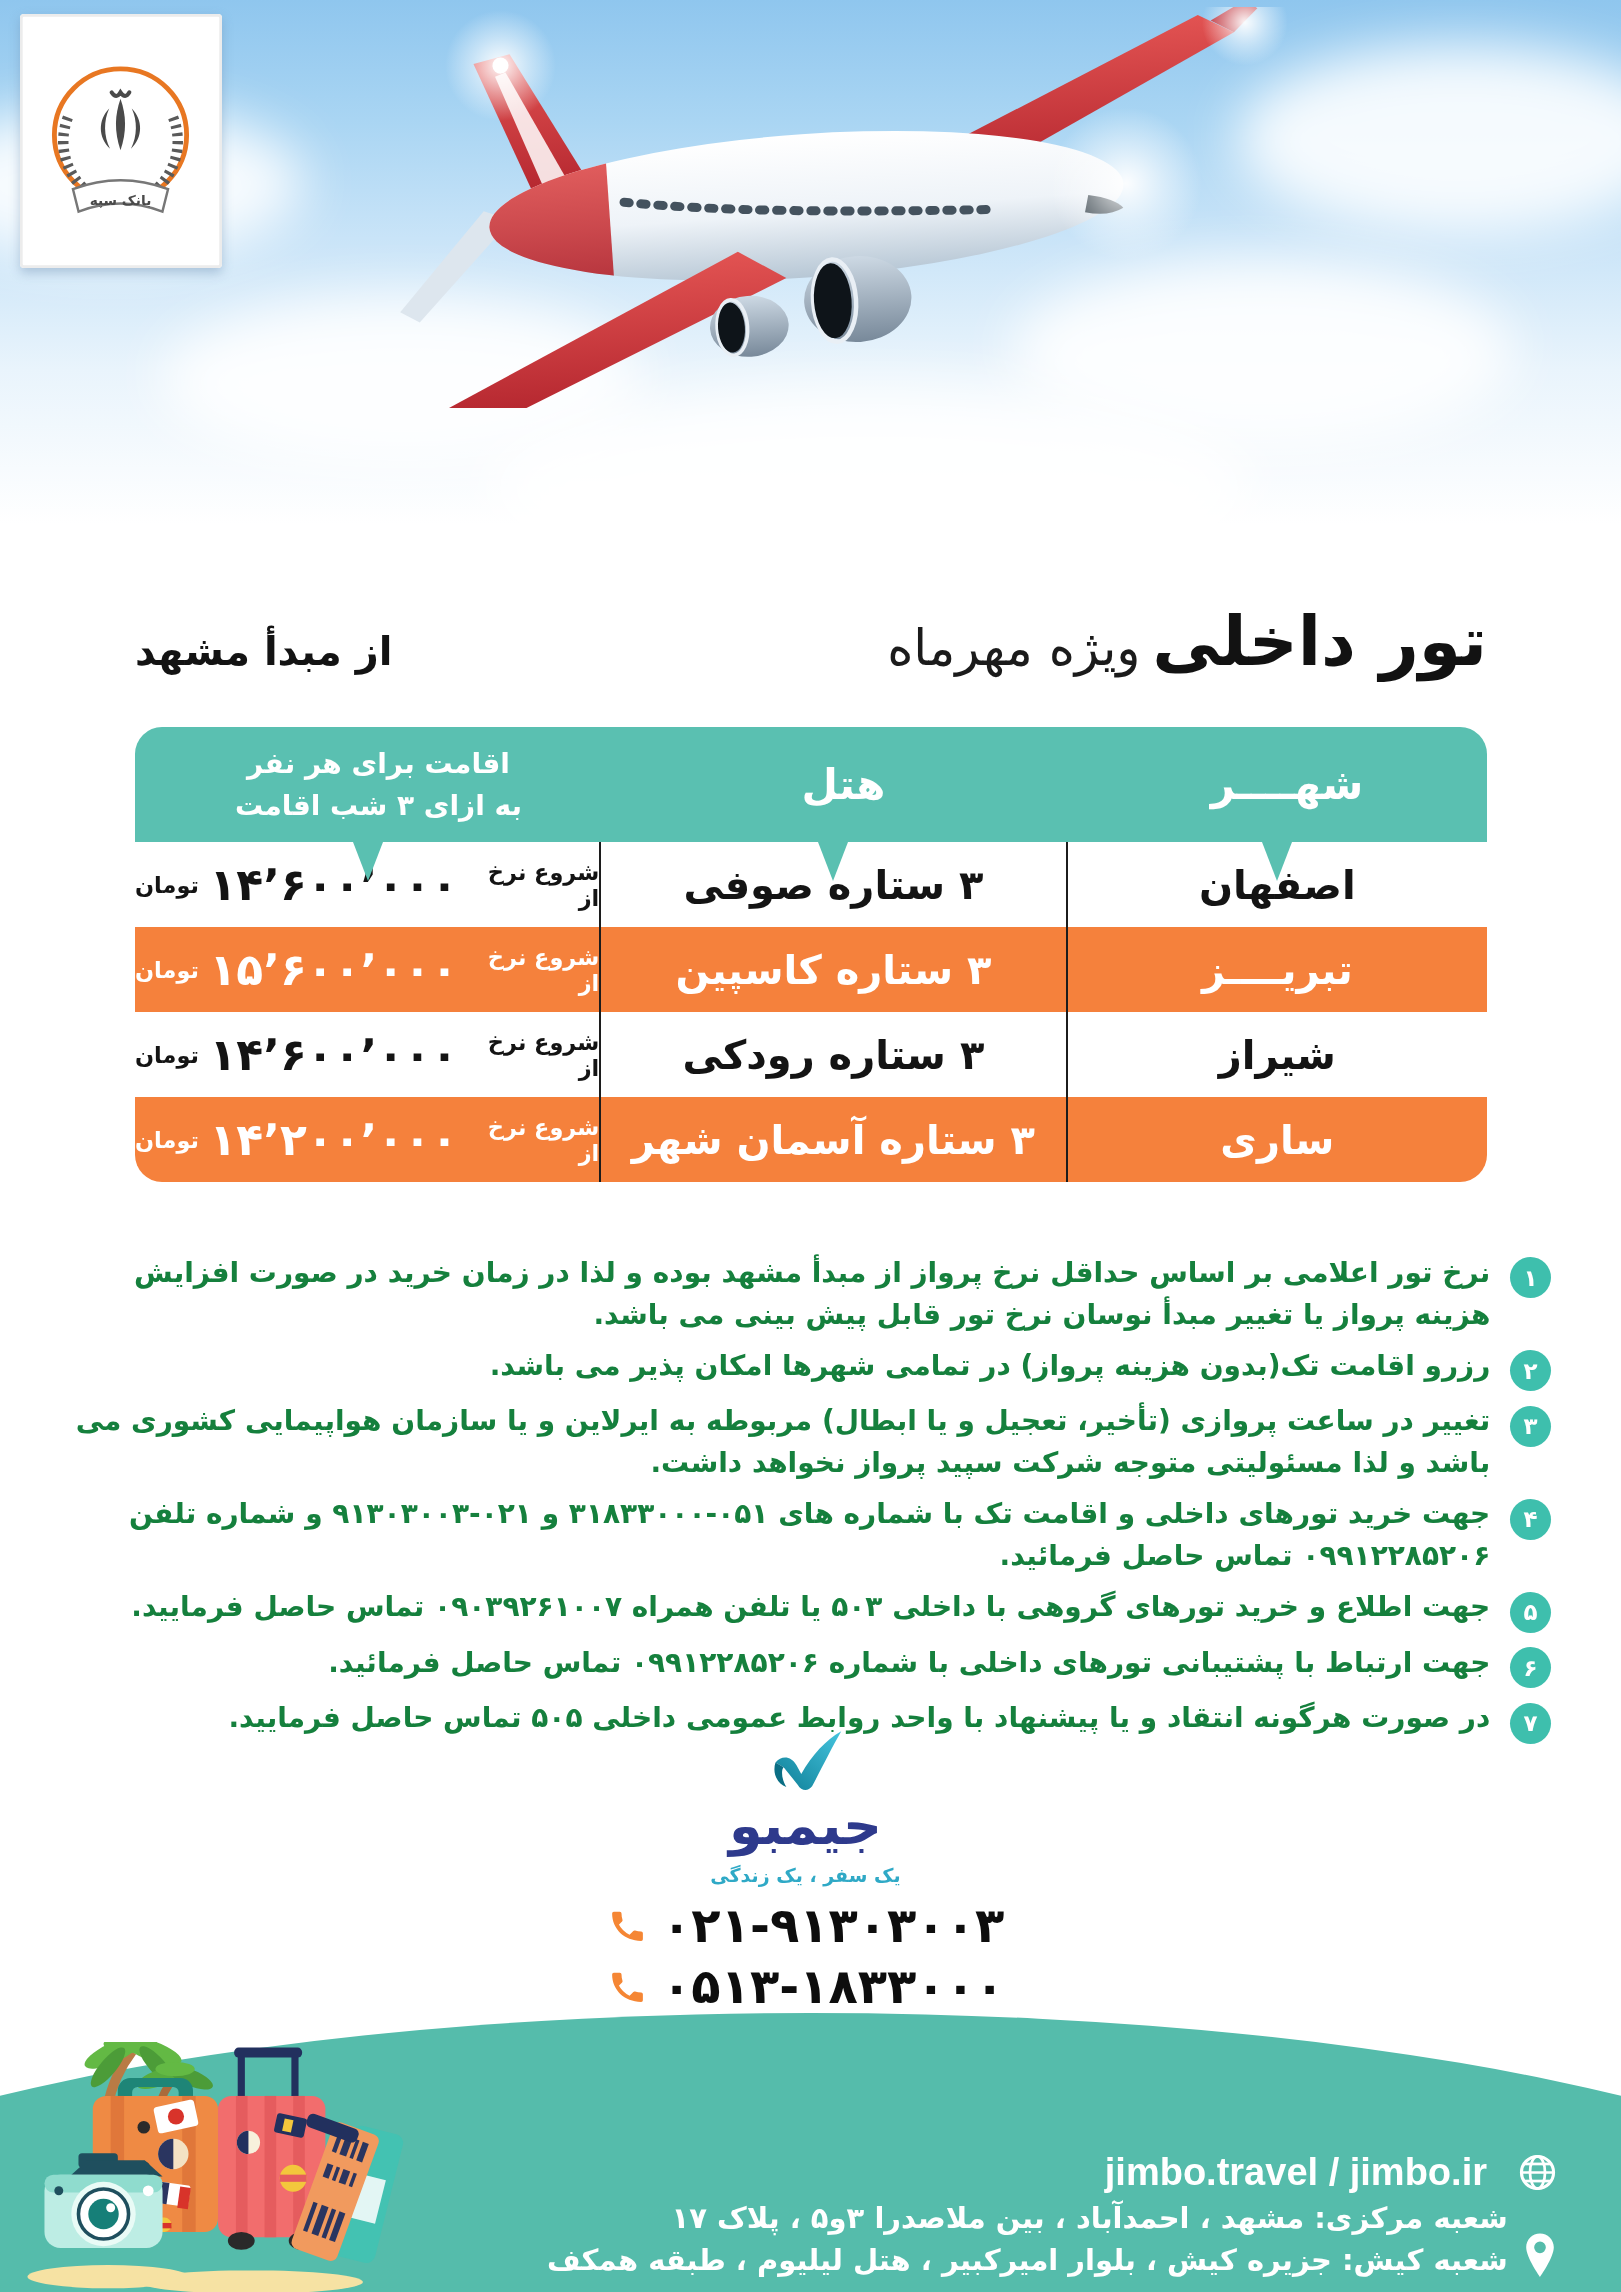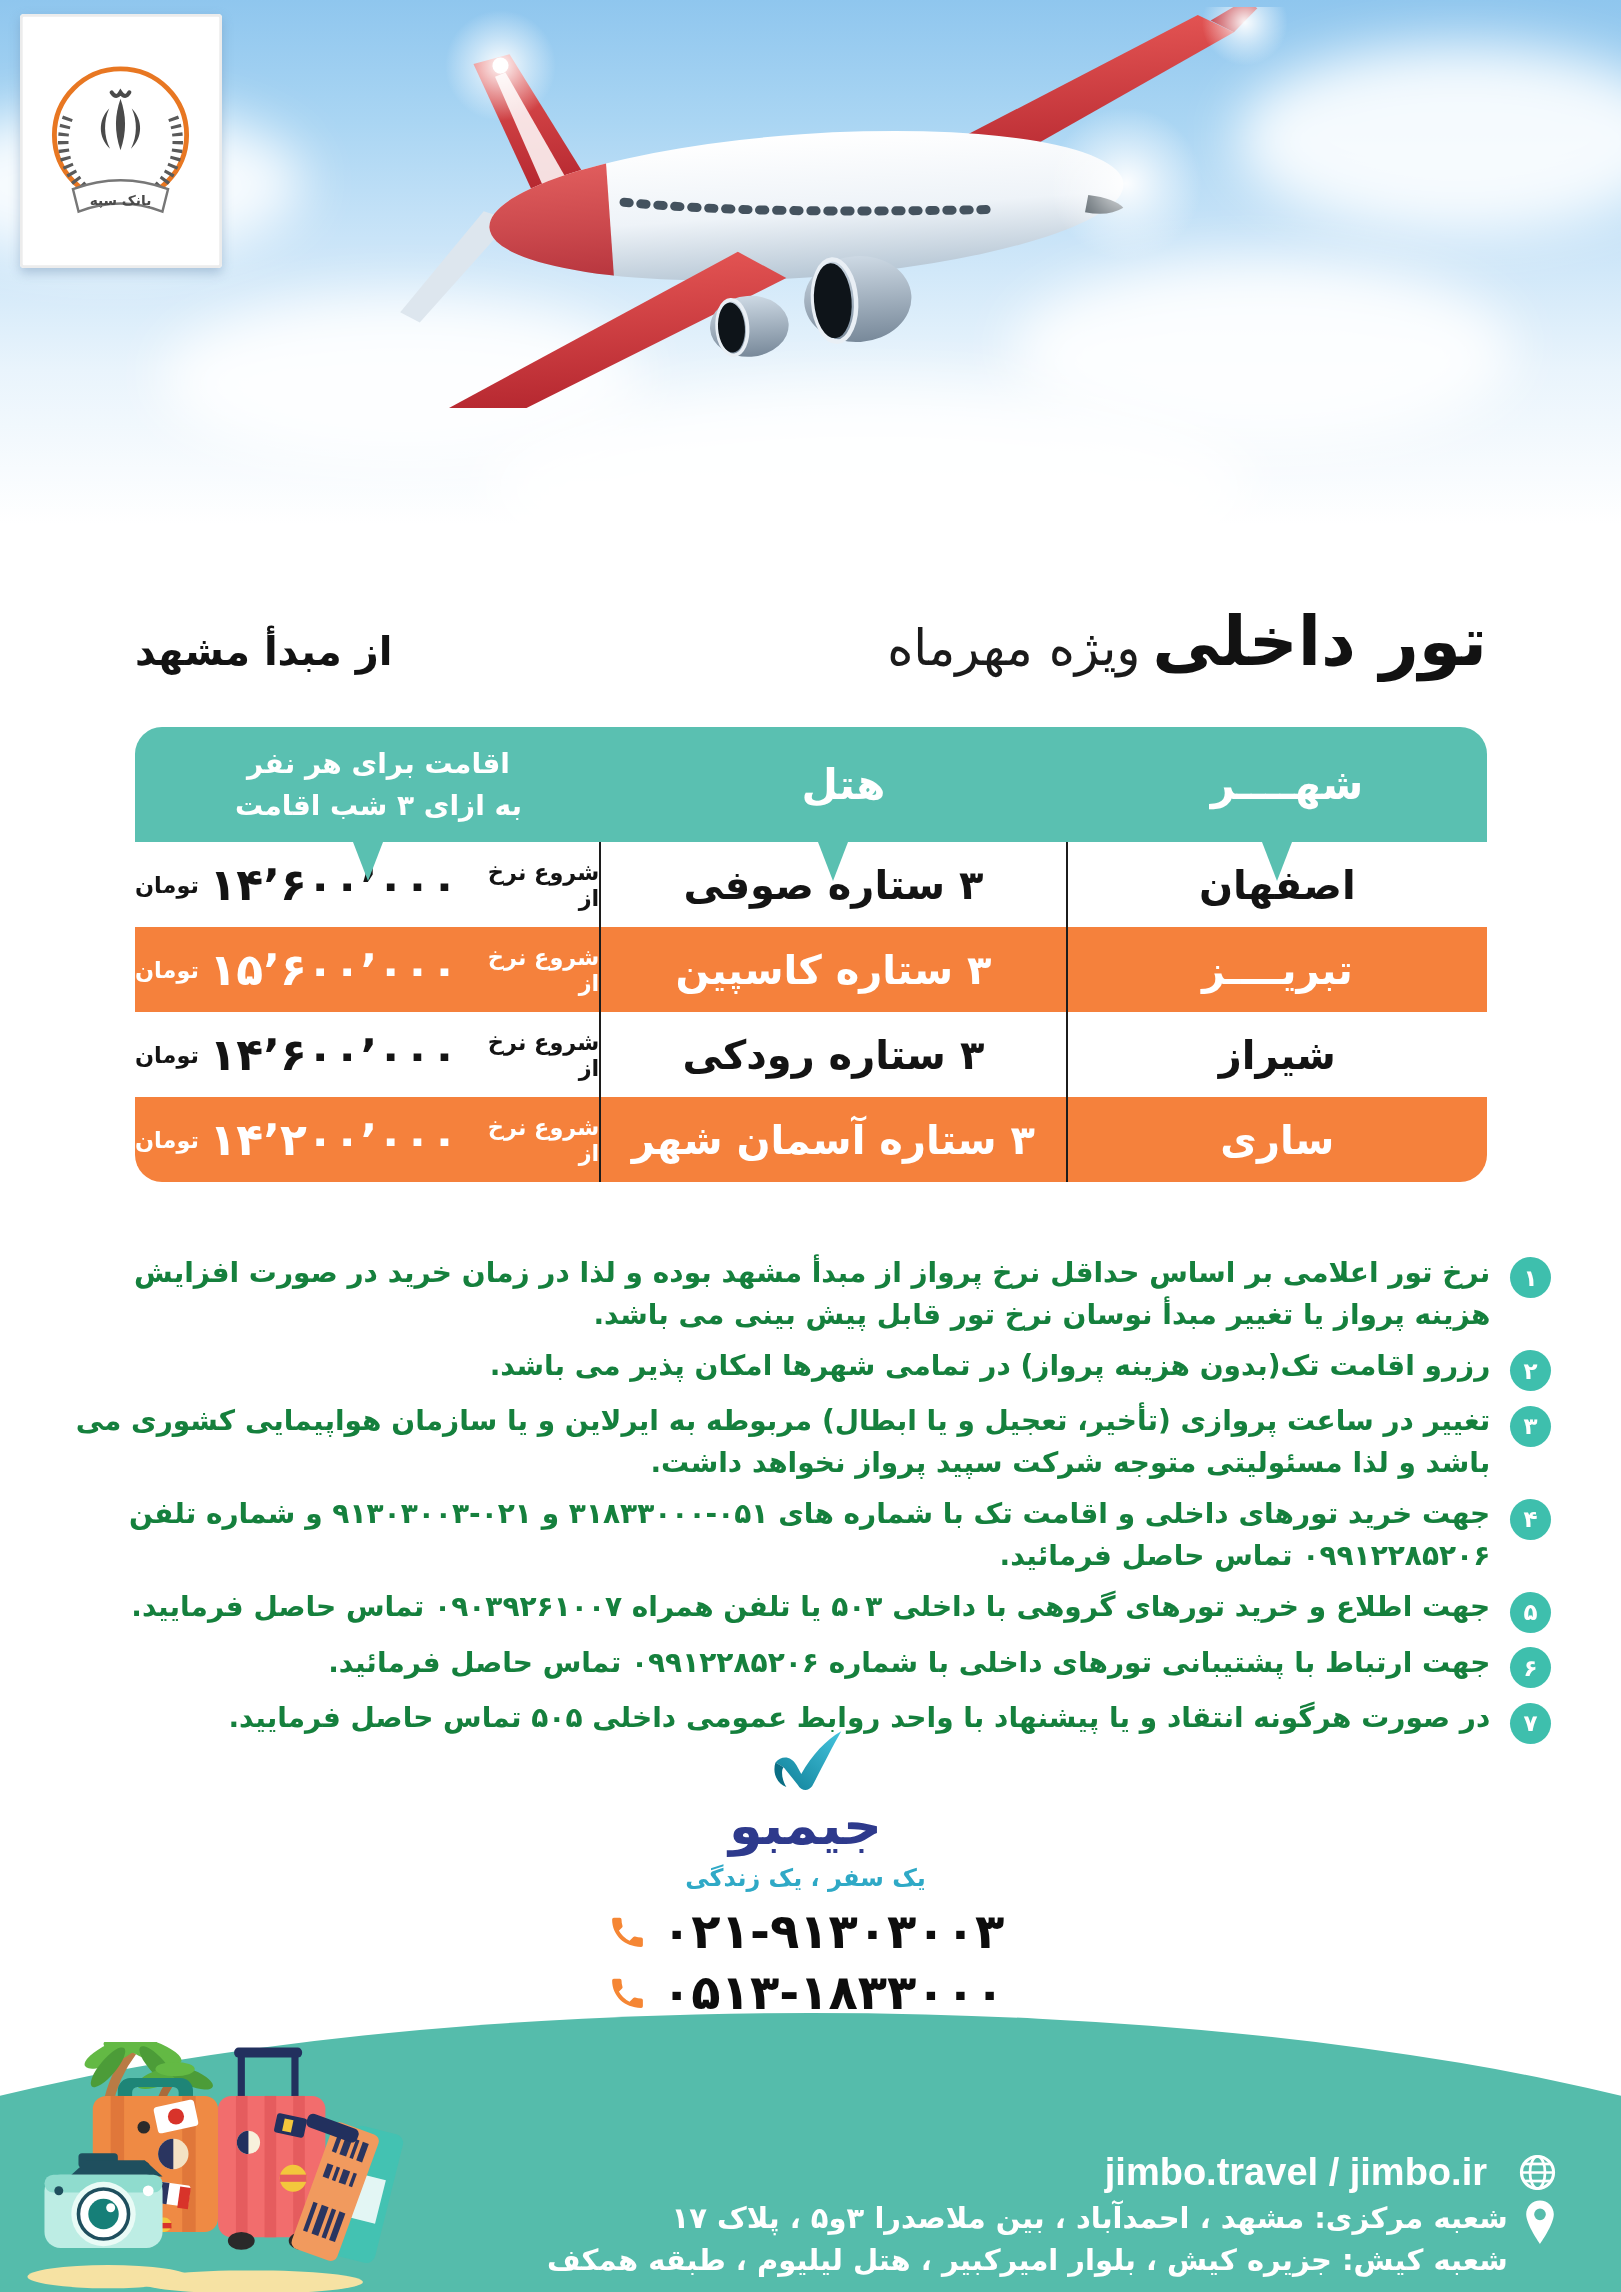--- a/index.html
+++ b/index.html
@@ -57,33 +57,33 @@
     display:flex;flex-direction:column;gap:9px;}
   .note{display:flex;gap:19.7px;align-items:flex-start;}
   .badge{width:41px;height:41px;border-radius:50%;background:#3EBFAD;color:#fff;
     font-size:23px;font-weight:700;display:flex;align-items:center;justify-content:center;
     flex-shrink:0;margin-top:5.4px;}
   .note p{margin:0;font-size:28px;font-weight:600;color:#15803d;line-height:1.5;text-align:right;}
   
   .brand{position:absolute;top:1730px;left:0;width:1611px;display:flex;
     flex-direction:column;align-items:center;z-index:2;}
   .brand-name{font-size:54px;font-weight:800;color:#2E3A8C;margin-top:3.6px;line-height:1.15;}
-  .brand-tagline{font-size:24px;font-weight:700;color:#2FA9C6;margin-top:7.2px;}
+  .brand-tagline{font-size:19px;font-weight:700;color:#2FA9C6;margin-top:7.2px;}
   .phones{margin-top:12.5px;display:flex;flex-direction:column;gap:5.4px;align-items:center;}
   .phone-line{display:flex;align-items:center;gap:14.3px;}
   .phone-num{font-size:48px;font-weight:800;color:#0d0d0d;line-height:1.15;}
   
   .footer-dome{position:absolute;left:-358px;top:2013px;width:2337px;height:537px;
     background:#55BCAB;border-radius:1169px 1169px 0 0 / 296px 296px 0 0;z-index:1;}
   .illus{position:absolute;left:23px;top:2042px;width:399px;height:251px;z-index:2;}
   .footer-info{position:absolute;top:2151px;left:63px;right:63px;z-index:3;color:#fff;
     display:flex;flex-direction:column;align-items:flex-start;gap:4.5px;}
   .web-line{display:flex;align-items:center;gap:30px;
     font-family:"Liberation Sans","DejaVu Sans",sans-serif;font-size:38px;font-weight:700;text-align:right;}
-  .addr-wrap{display:flex;align-items:flex-start;gap:14.3px;}
+  .addr-wrap{display:flex;align-items:flex-end;gap:14.3px;}
   .addr-lines{display:flex;flex-direction:column;gap:3.6px;}
   .addr-lines div{font-size:29px;font-weight:700;line-height:1.35;text-align:right;}
 </style>
 </head>
 <body>
 
 <div class="poster">
 
   <div class="sky">
     <div class="cloud c1"></div>

